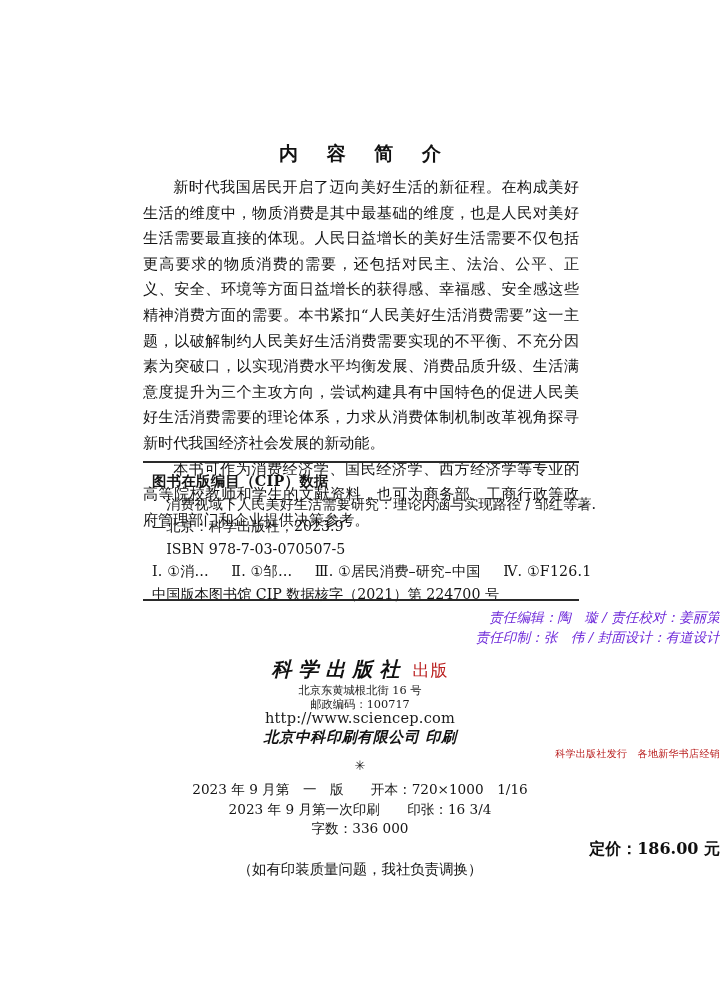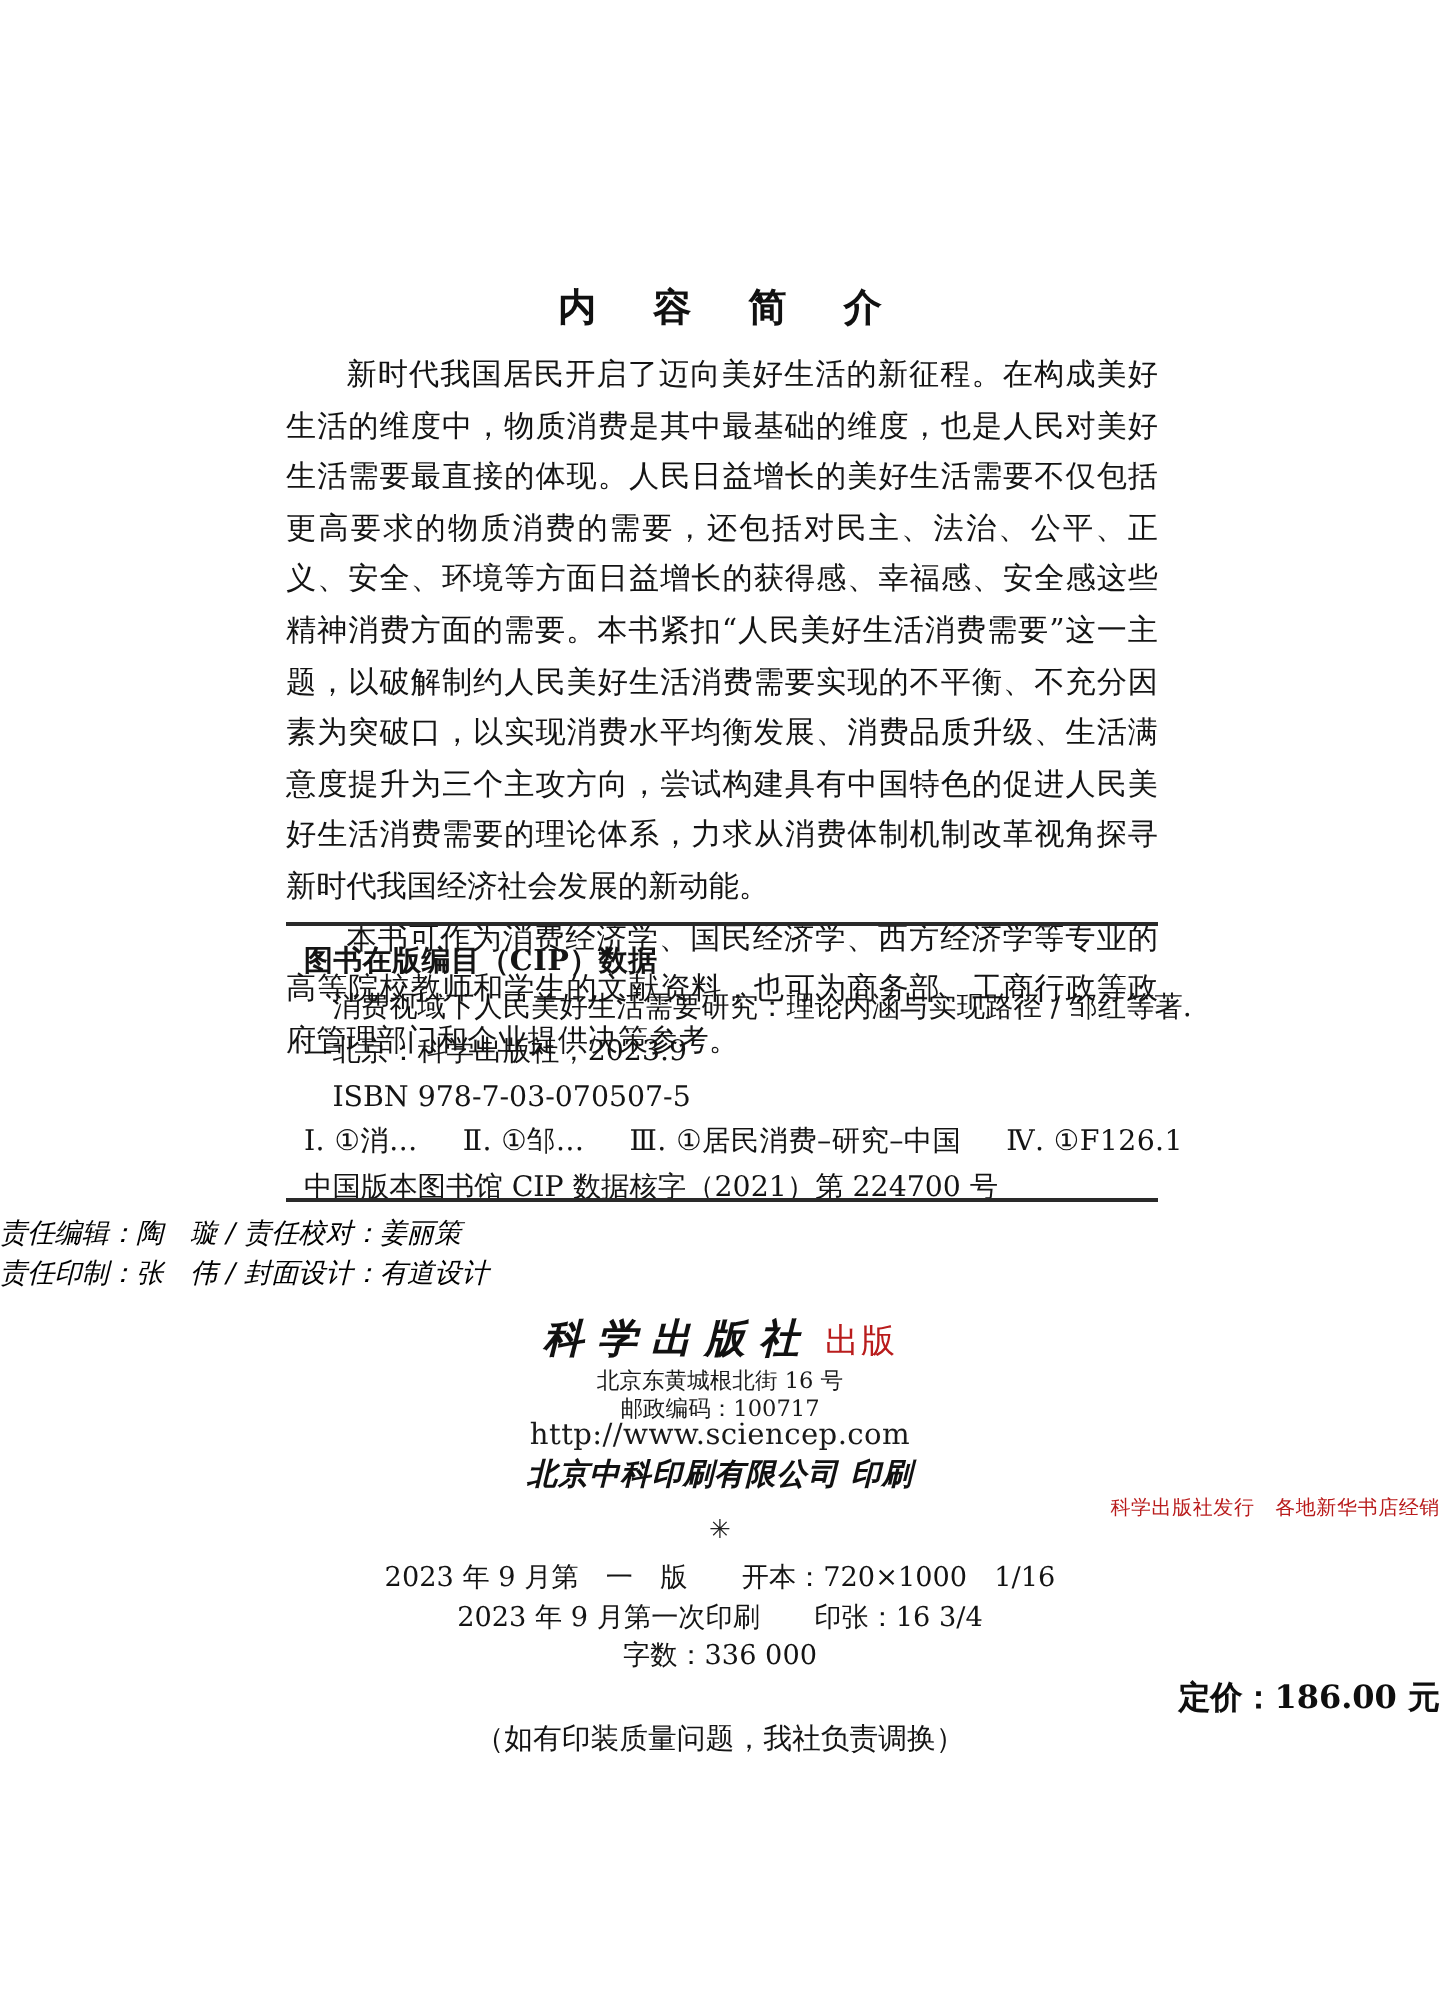--- a/index.html
+++ b/index.html
@@ -82,26 +82,26 @@
   .cip-indent { text-indent: 1em; }
   .cip-class { letter-spacing: 0.2px; }
   .cip-class .gap { display: inline-block; width: 13px; }
 
   
   .credits {
     position: absolute;
     left: 0;
     top: 607px;
     width: 720px;
-    text-align: left;
+    text-align: right;
     font-family: "DejaVu Serif", "Liberation Serif", serif;
     font-size: 13.6px;
     line-height: 20px;
     font-style: italic;
-    color: #000000;
+    color: #6d28d9;
   }
   .credits div { white-space: pre; }
 
   
   .publisher-line {
     position: absolute;
     left: 0;
     top: 656px;
     width: 720px;
     text-align: center;

